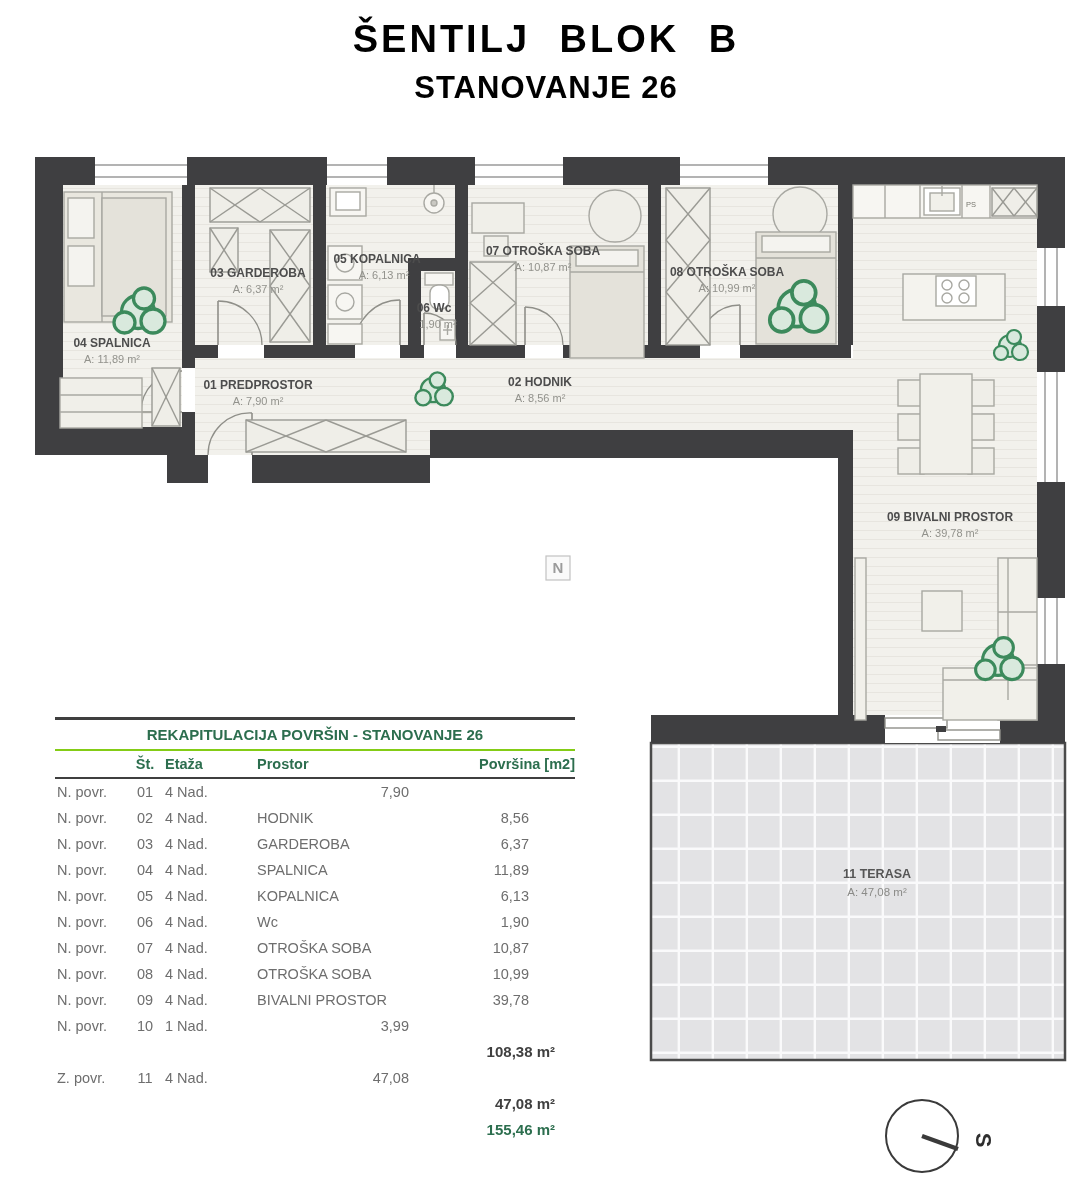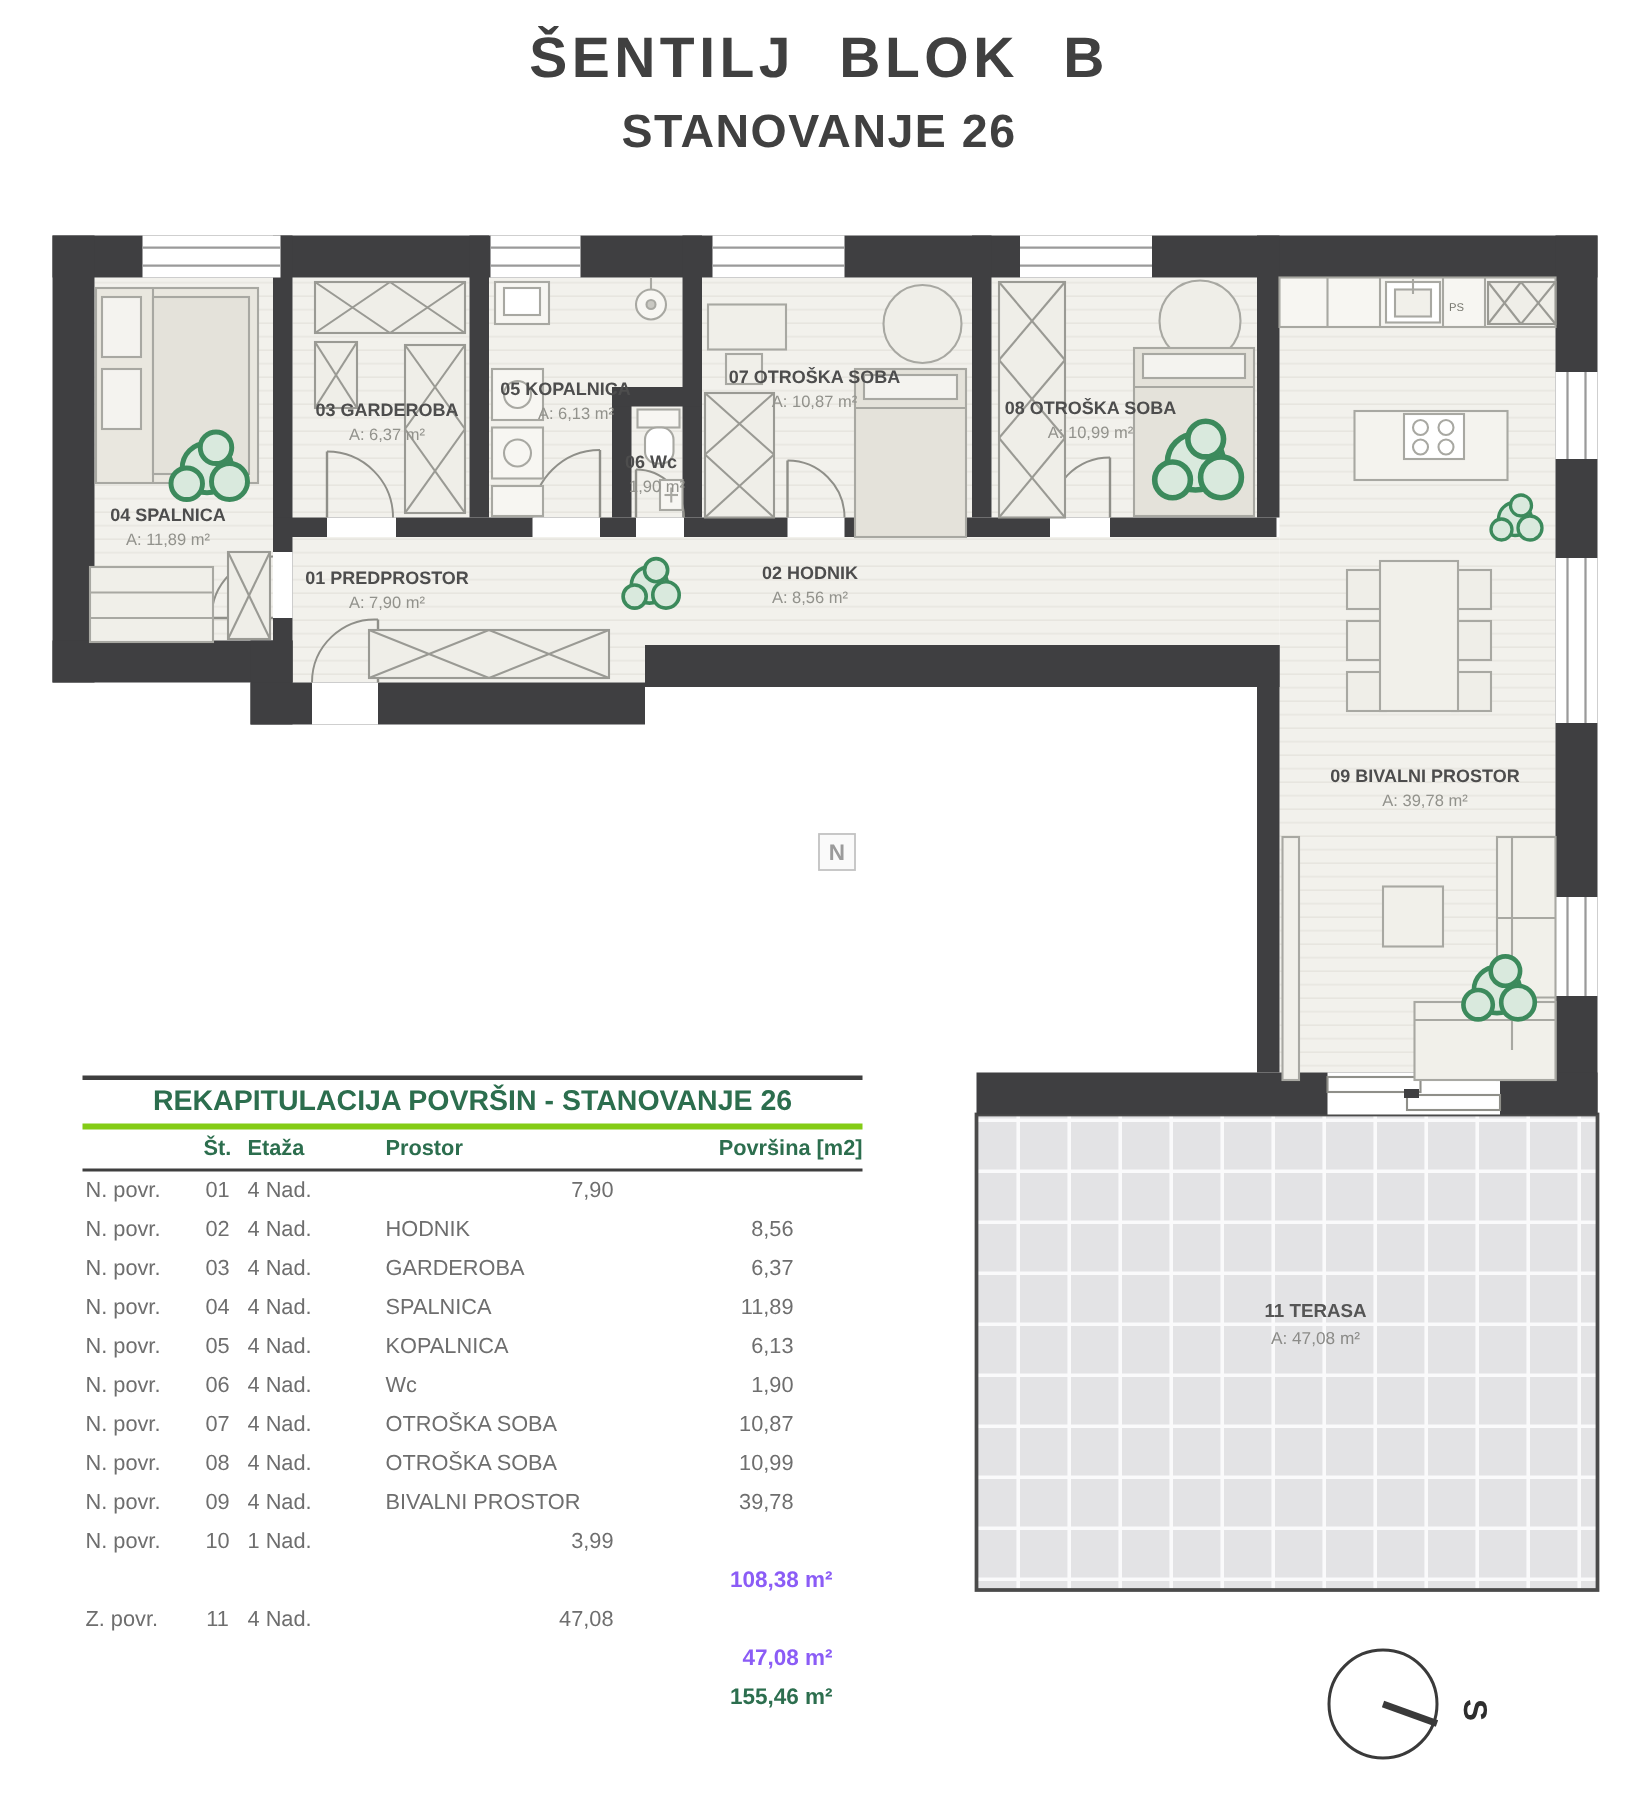--- a/index.html
+++ b/index.html
@@ -1,33 +1,33 @@
 <!DOCTYPE html>
 <html><head>
 <meta charset="utf-8">
 <style>
   html,body{margin:0;padding:0;background:#ffffff;}
   body{width:1092px;height:1200px;position:relative;font-family:"Liberation Sans",sans-serif;overflow:hidden;}
-  .title-wrap{position:absolute;top:18px;left:0;width:100%;text-align:center;color:#404040;}
+  .title-wrap{position:absolute;top:18px;left:0;width:100%;text-align:center;color:#000000;}
   .title-l1{font-size:38px;font-weight:800;letter-spacing:3px;word-spacing:16px;}
   .title-l2{font-size:31px;font-weight:800;letter-spacing:1px;margin-top:9px;}
   svg{position:absolute;left:0;top:0;}
   
   .recap{position:absolute;left:55px;top:717px;width:520px;font-size:14.5px;color:#6e6e6e;}
-  .recap-title{border-top:3px solid #3f3f3f;border-bottom:4px solid #84cc16;color:#2c6e4e;
-    font-weight:700;font-size:19px;text-align:center;line-height:29px;height:29px;}
+  .recap-title{border-top:3px solid #3f3f3f;border-bottom:2px solid #84cc16;color:#2c6e4e;
+    font-weight:700;font-size:15px;text-align:center;line-height:29px;height:29px;}
   .recap-head{border-bottom:2px solid #3f3f3f;color:#2c6e4e;font-weight:700;}
   .r-row{display:grid;grid-template-columns:70px 40px 80px 1fr 120px;line-height:26px;height:26px;align-items:center;}
   .c-type{padding-left:2px;}
   .c-num{text-align:center;}
   .c-etaza{padding-left:0px;}
   .c-prostor{padding-left:12px;}
   .c-val{text-align:right;padding-right:46px;}
   .c-val-head{text-align:right;padding-right:0px;}
-  .sum-row{line-height:26px;height:26px;text-align:right;padding-right:20px;font-weight:700;color:#8b5cf6;font-size:15px;}
+  .sum-row{line-height:26px;height:26px;text-align:right;padding-right:20px;font-weight:700;color:#404040;font-size:15px;}
   .sum-total{color:#2c6e4e;}
 </style>
 </head>
 <body>
 
 <svg width="1092" height="1200" viewBox="0 0 1092 1200">
   <defs>
     <pattern id="floorP" width="12" height="9" patternUnits="userSpaceOnUse">
       <rect width="12" height="9" fill="#f2f1ec"></rect>
       <line x1="0" y1="8.5" x2="12" y2="8.5" stroke="#e7e5df" stroke-width="1"></line>

